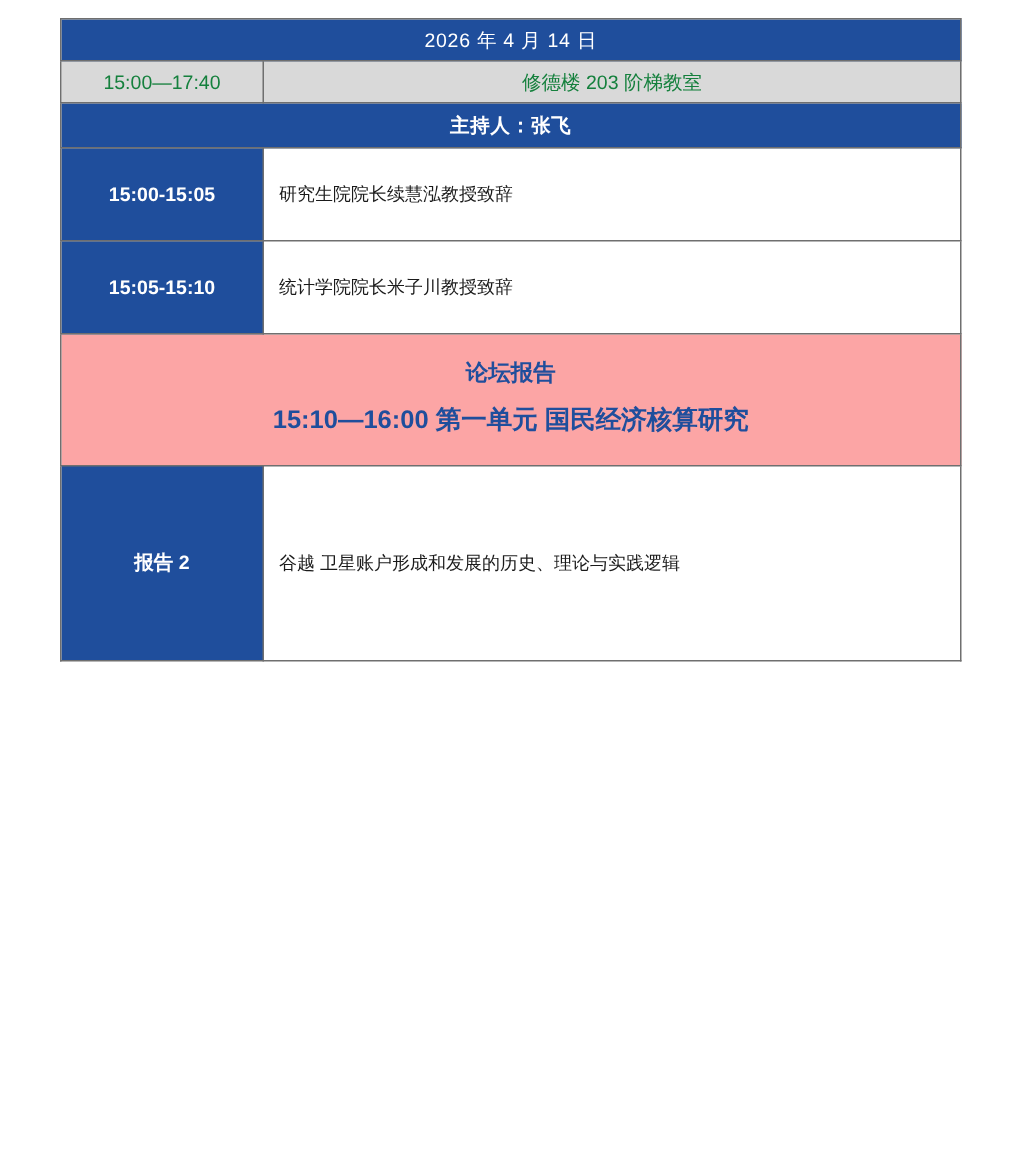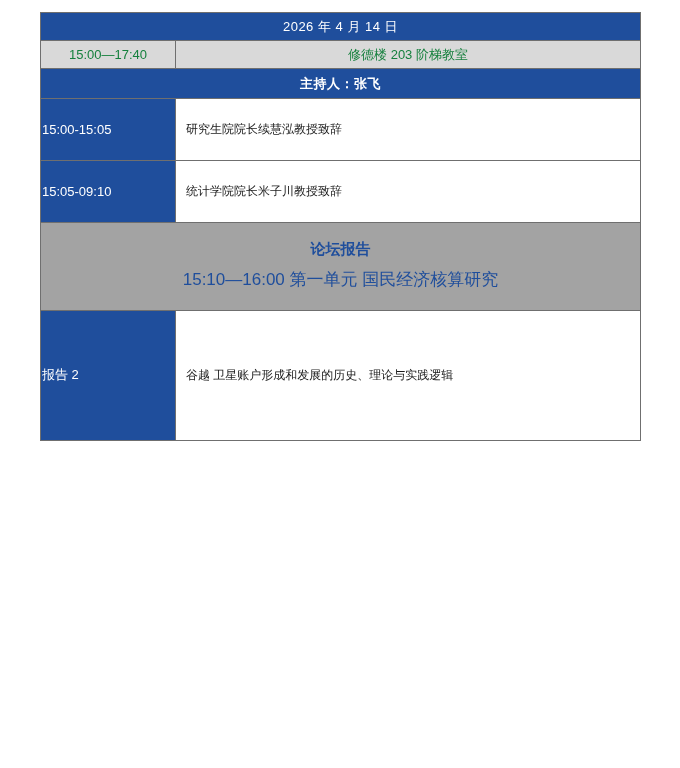--- a/index.html
+++ b/index.html
@@ -54,51 +54,51 @@
     text-align: center;
     font-size: 13px;
     font-weight: bold;
     height: 30px;
     letter-spacing: 0.5px;
   }
   
   .slot-label {
     background: #1f4e9c;
     color: #ffffff;
-    text-align: left;
+    text-align: center;
     font-size: 13px;
-    font-weight: normal;
+    font-weight: bold;
     width: 135px;
   }
   .slot-desc {
     background: #ffffff;
     color: #1a1a1a;
     font-size: 12px;
     padding: 6px 10px;
     line-height: 1.6;
   }
   .row-short td { height: 62px; }
   .row-tall td { height: 130px; }
 
   
   .section-cell {
-    background: #a3a3a3;
+    background: #fca5a5;
     text-align: center;
     padding: 12px 0 14px 0;
   }
   .section-title {
     color: #1f4e9c;
     font-size: 15px;
     font-weight: bold;
     line-height: 1.9;
   }
   .section-sub {
     color: #1f4e9c;
     font-size: 17px;
-    font-weight: normal;
+    font-weight: bold;
     line-height: 1.9;
   }
 </style>
 </head>
 <body>
 
 <div class="page">
   <table class="agenda">
     <colgroup>
       <col style="width:135px">
@@ -114,21 +114,21 @@
       </tr>
       <tr>
         <td class="host-cell" colspan="2">主持人：张飞</td>
       </tr>
 
       <tr class="row-short">
         <td class="slot-label">15:00-15:05</td>
         <td class="slot-desc">研究生院院长续慧泓教授致辞</td>
       </tr>
       <tr class="row-short">
-        <td class="slot-label">15:05-09:10</td>
+        <td class="slot-label">15:05-15:10</td>
         <td class="slot-desc">统计学院院长米子川教授致辞</td>
       </tr>
 
       <tr>
         <td class="section-cell" colspan="2">
           <div class="section-title">论坛报告</div>
           <div class="section-sub">15:10—16:00 第一单元 国民经济核算研究</div>
         </td>
       </tr>
 

